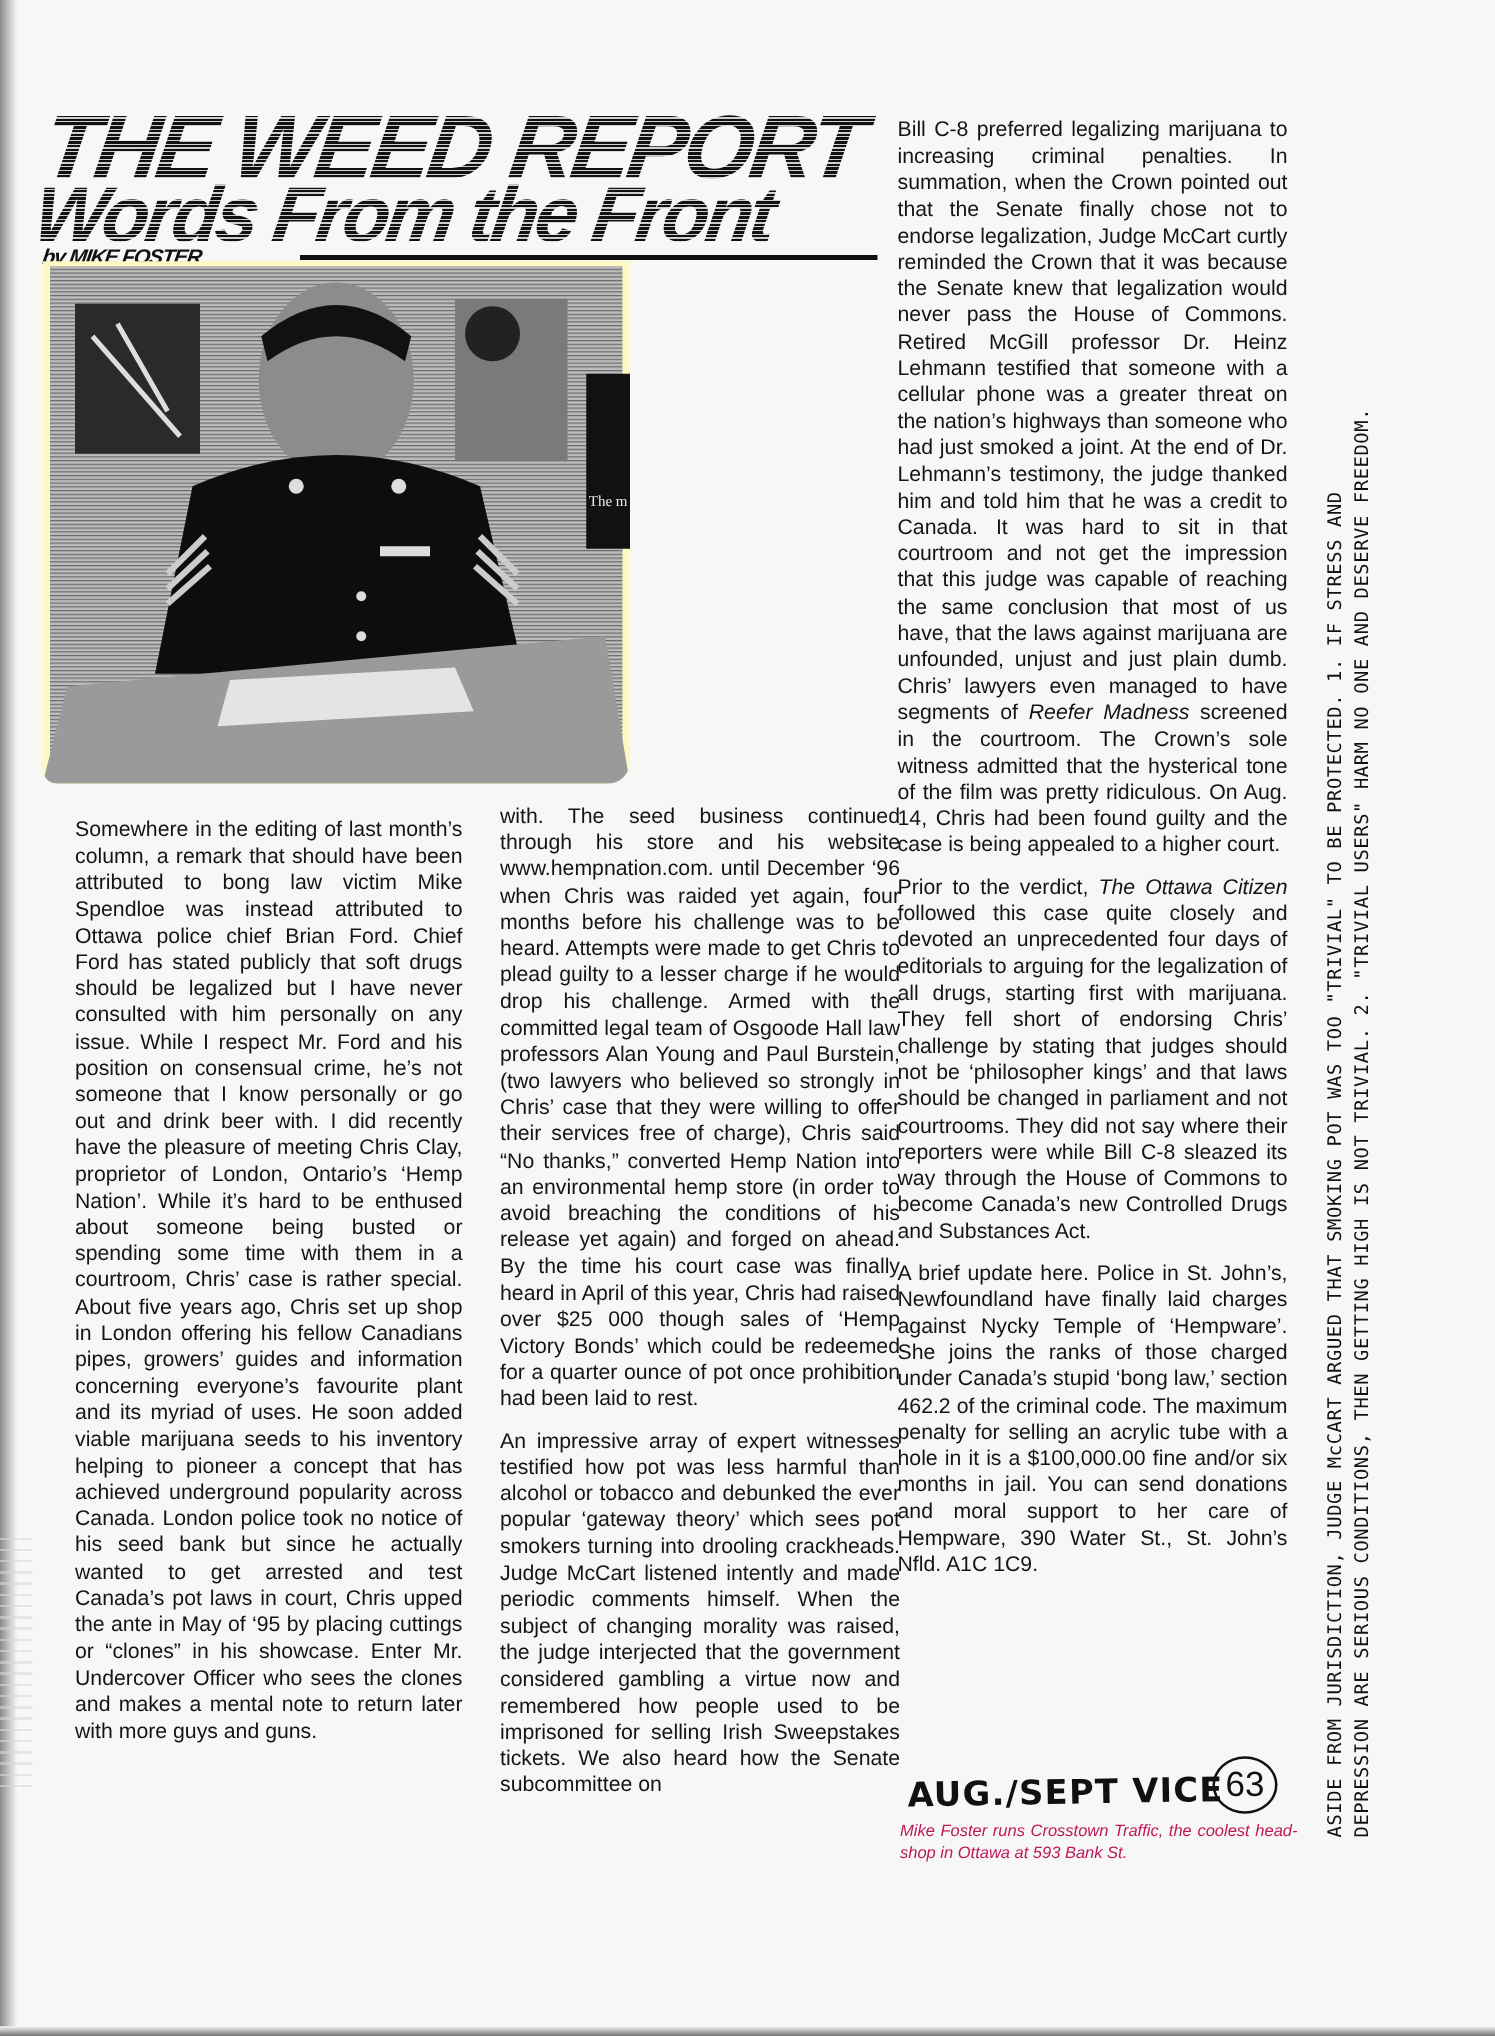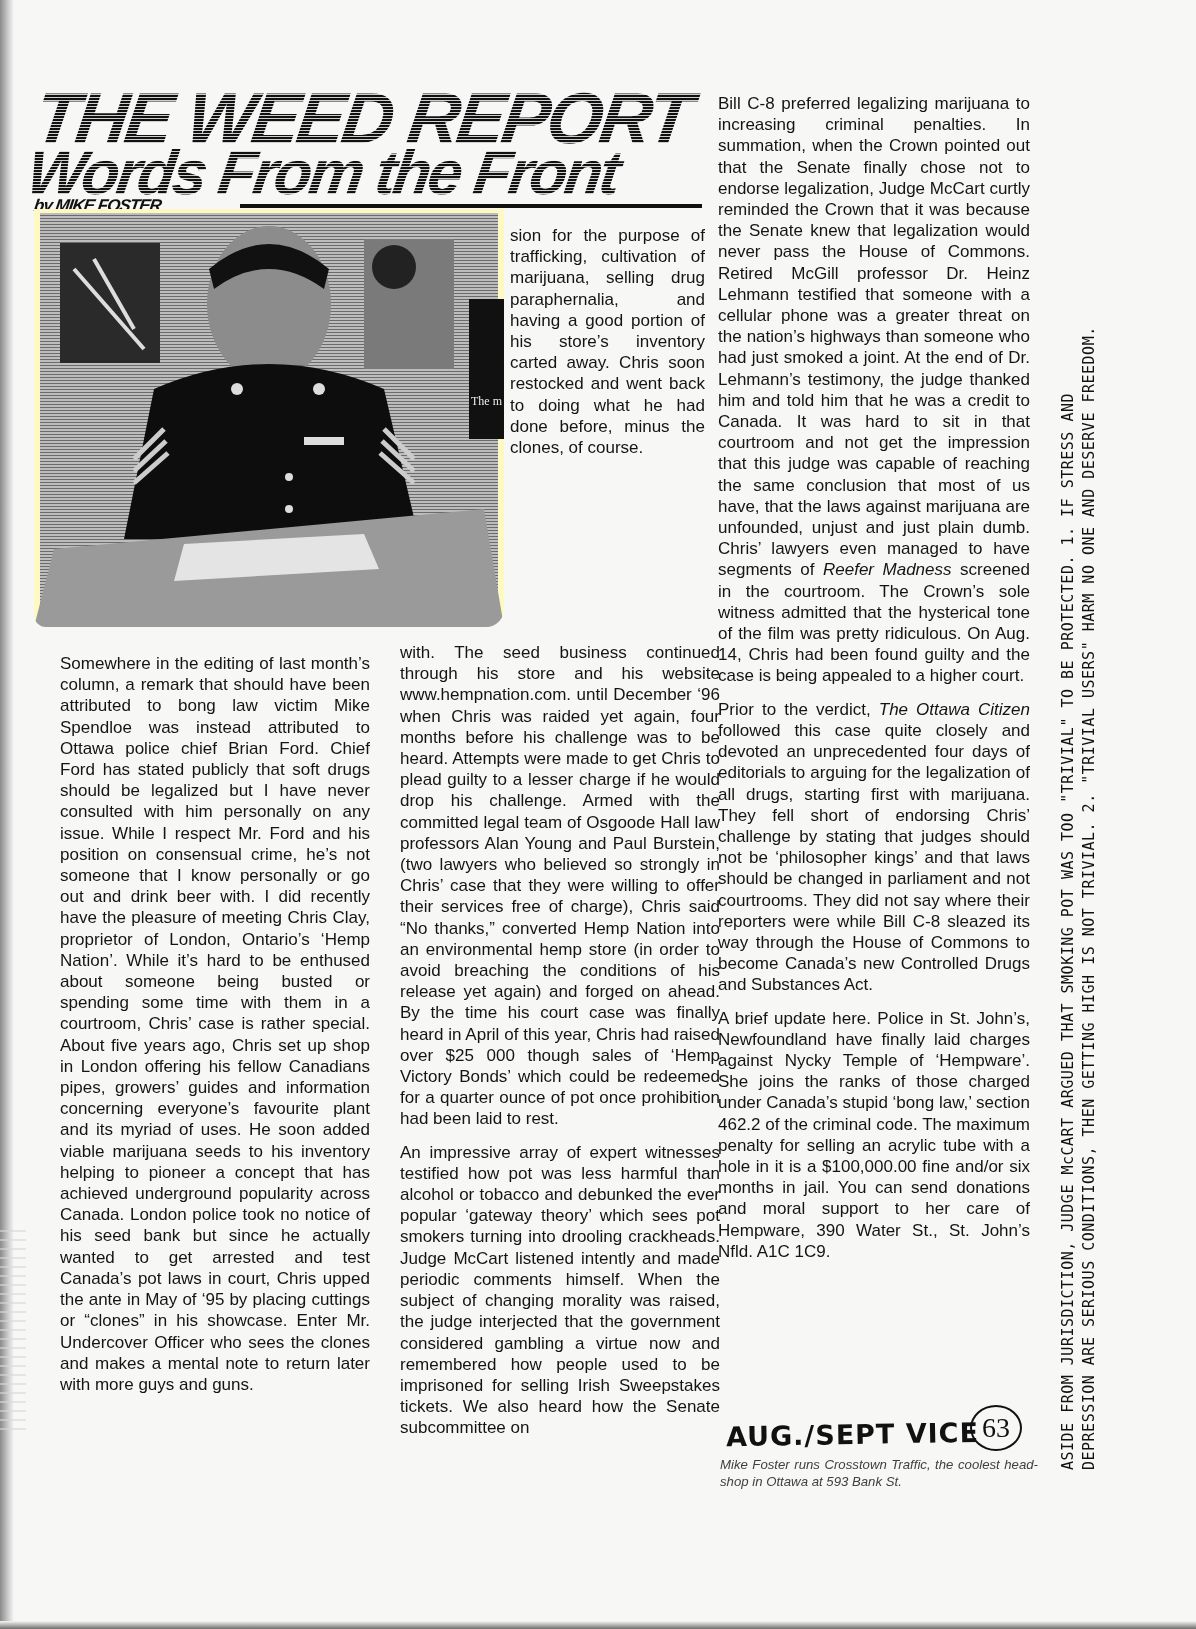--- a/index.html
+++ b/index.html
@@ -51,25 +51,25 @@
   .col-b2 { left:400px; top:630px; width:320px; }
   .col-c { left:718px; top:81px; width:312px; }
   .signature {
     position:absolute; left:726px; top:1419px;
     font-family:"DejaVu Sans", sans-serif; font-size:27px; font-weight:bold;
     letter-spacing:1px; transform:rotate(-1deg);
   }
   .page-num {
     position:absolute; left:970px; top:1405px; width:48px; height:42px;
     border:2.5px solid #111; border-radius:50%;
-    font-family:Liberation Serif, serif; font-size:28px; text-align:center; line-height:42px;
+    font-family:Liberation Sans, sans-serif; font-size:28px; text-align:center; line-height:42px;
   }
   .bio {
     position:absolute; left:720px; top:1456px; width:318px;
-    font-style:italic; font-size:13.2px; line-height:17px; text-align:justify; color:#404040;
+    font-style:italic; font-size:13.2px; line-height:17px; text-align:justify; color:#be185d;
   }
   .margin-note {
     position:absolute; left:1058px; top:1470px;
     transform-origin:0 0; transform:rotate(-90deg);
     white-space:nowrap; font-family:"DejaVu Sans Mono", monospace;
     font-size:15px; line-height:21px; color:#111; letter-spacing:0.5px;
   }
   .margin-note span { display:block; }
   .ghost {
     position:absolute; left:0; top:1230px; width:26px; height:200px;
@@ -114,21 +114,20 @@
       <circle cx="285" cy="180" r="6" fill="#ddd"></circle>
     <rect x="270" y="228" width="40" height="8" fill="#ddd"></rect>
     <circle cx="255" cy="268" r="4" fill="#ddd"></circle>
       <circle cx="255" cy="300" r="4" fill="#ddd"></circle>
     <path d="M20 340 L450 300 L470 418 L0 418 Z" fill="#9a9a9a"></path>
     <path d="M150 335 L330 325 L345 360 L140 372 Z" fill="#e4e4e4"></path>
   </svg>
 </div>
 
 <div class="col col-b1">
-  <p>sion for the purpose of trafficking, cultivation of marijuana, selling drug paraphernalia, and having a good portion of his store’s inventory carted away. Chris soon restocked and went back to doing what he had done before, minus the clones, of course.</p>
 </div>
 
 <div class="col col-a">
   <p>Somewhere in the editing of last month’s column, a remark that should have been attributed to bong law victim Mike Spendloe was instead attributed to Ottawa police chief Brian Ford. Chief Ford has stated publicly that soft drugs should be legalized but I have never consulted with him personally on any issue. While I respect Mr. Ford and his position on consensual crime, he’s not someone that I know personally or go out and drink beer with. I did recently have the pleasure of meeting Chris Clay, proprietor of London, Ontario’s ‘Hemp Nation’. While it’s hard to be enthused about someone being busted or spending some time with them in a courtroom, Chris’ case is rather special. About five years ago, Chris set up shop in London offering his fellow Canadians pipes, growers’ guides and information concerning everyone’s favourite plant and its myriad of uses. He soon added viable marijuana seeds to his inventory helping to pioneer a concept that has achieved underground popularity across Canada. London police took no notice of his seed bank but since he actually wanted to get arrested and test Canada’s pot laws in court, Chris upped the ante in May of ‘95 by placing cuttings or “clones” in his showcase. Enter Mr. Undercover Officer who sees the clones and makes a mental note to return later with more guys and guns.</p>
 </div>
 
 <div class="col col-b2">
   <p>with. The seed business continued through his store and his website www.hempnation.com. until December ‘96 when Chris was raided yet again, four months before his challenge was to be heard. Attempts were made to get Chris to plead guilty to a lesser charge if he would drop his challenge. Armed with the committed legal team of Osgoode Hall law professors Alan Young and Paul Burstein, (two lawyers who believed so strongly in Chris’ case that they were willing to offer their services free of charge), Chris said “No thanks,” converted Hemp Nation into an environmental hemp store (in order to avoid breaching the conditions of his release yet again) and forged on ahead. By the time his court case was finally heard in April of this year, Chris had raised over $25 000 though sales of ‘Hemp Victory Bonds’ which could be redeemed for a quarter ounce of pot once prohibition had been laid to rest.</p>
   <p>An impressive array of expert witnesses testified how pot was less harmful than alcohol or tobacco and debunked the ever popular ‘gateway theory’ which sees pot smokers turning into drooling crackheads. Judge McCart listened intently and made periodic comments himself. When the subject of changing morality was raised, the judge interjected that the government considered gambling a virtue now and remembered how people used to be imprisoned for selling Irish Sweepstakes tickets. We also heard how the Senate subcommittee on</p>
 </div>

